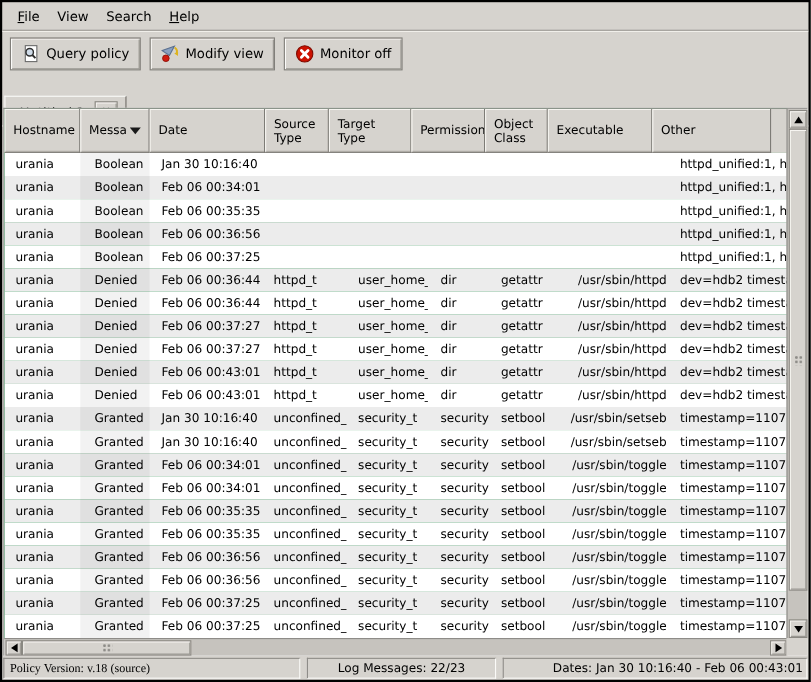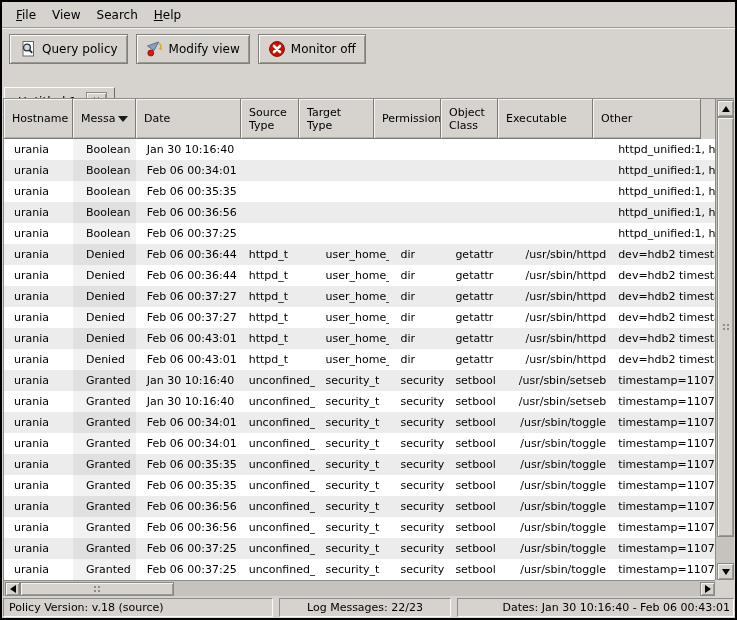--- a/index.html
+++ b/index.html
@@ -102,21 +102,21 @@
   .h-thumb .grip { width:9px; height:8px; }
 
   .sb-corner { position:absolute; right:0; bottom:0; width:19px; height:16px; background:#d6d3ce; }
 
   
   .statusbar { position:absolute; left:1px; right:1px; bottom:1px; height:19px;
                display:flex; gap:6px; align-items:stretch; }
   .status-frame { border:1px solid; border-color:#8e8c88 #fbfaf8 #fbfaf8 #8e8c88;
                   display:flex; align-items:center; font-size:11px; color:#000;
                   white-space:nowrap; overflow:hidden; }
-  .status-frame.left   { width:270px; padding-left:5px; }
+  .status-frame.left   { width:270px; padding-left:5px;font-family:Liberation Serif, serif; }
   .status-frame.center { width:172px; justify-content:center; }
   .status-frame.right  { flex:1; justify-content:flex-end; padding-right:3px; }
 </style>
 </head>
 <body>
 
 <div class="window">
 
   <div class="menubar">
       <span class="menu-item"><span class="accel">F</span>ile</span>

